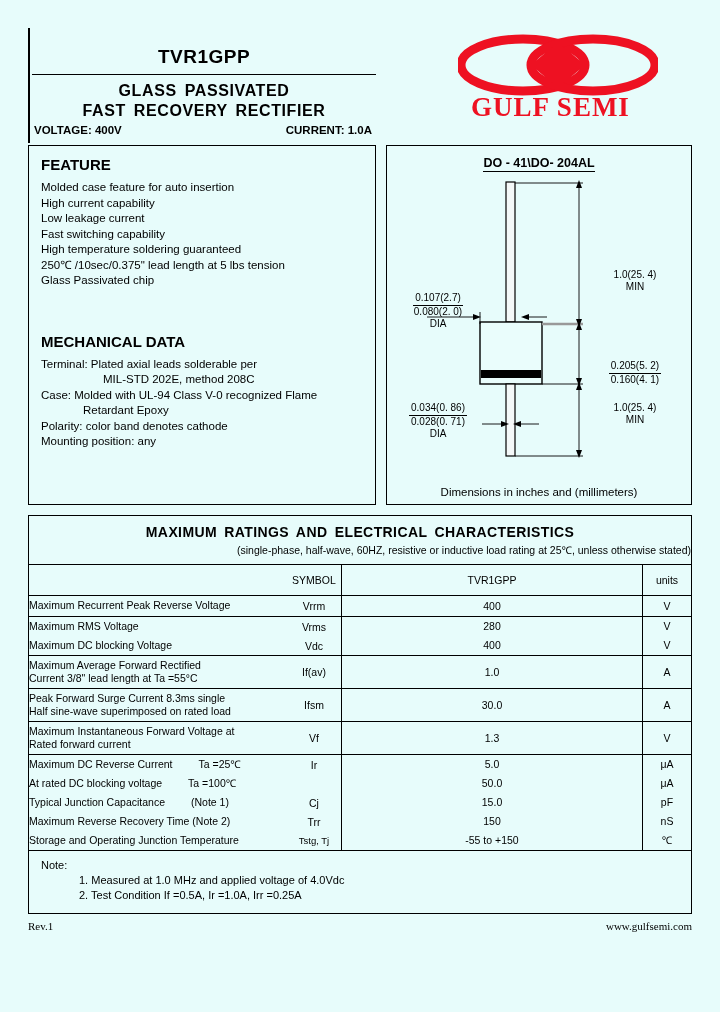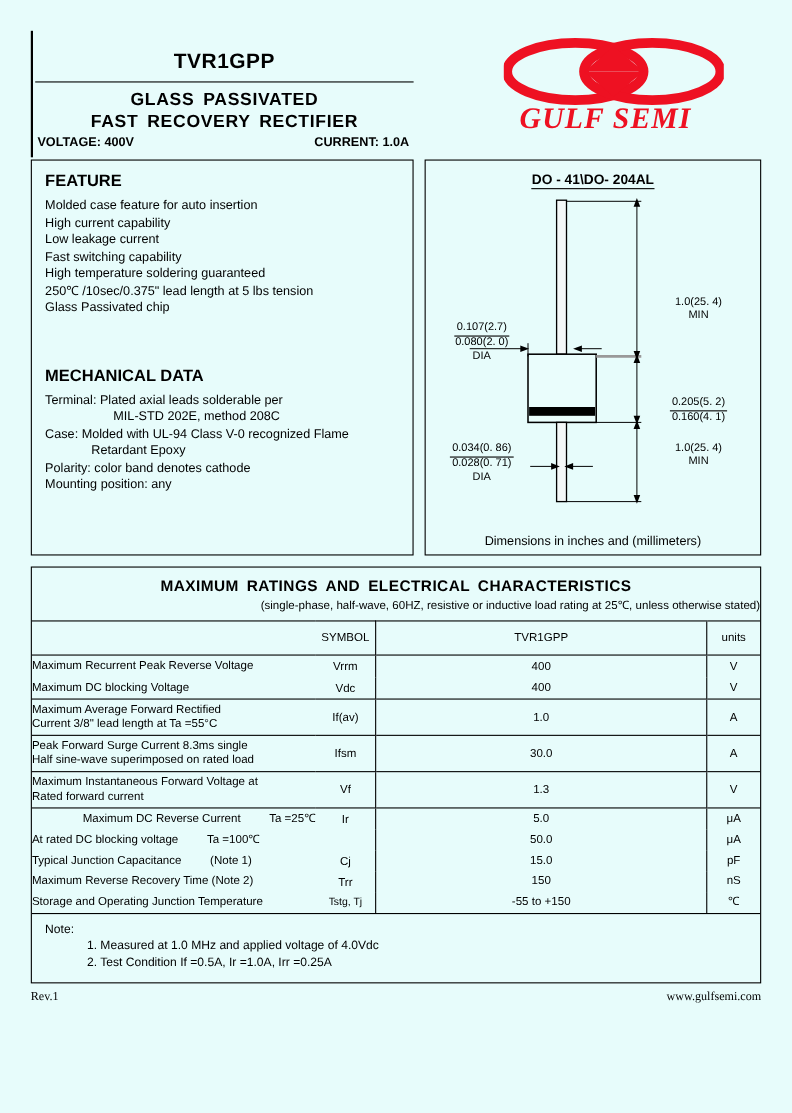--- a/index.html
+++ b/index.html
@@ -49,21 +49,21 @@
 
   .logo-block {
     position: absolute; left: 400px; top: 2px;
     width: 264px; height: 112px;
   }
   .logo-mark { position: absolute; left: 30px; top: 4px; }
   .logo-text {
     position: absolute; left: 0; top: 62px; width: 245px;
     text-align: center;
     font-family: "Liberation Serif", serif;
-    font-size: 27px; font-weight: bold; font-style: italic;
+    font-size: 27px; font-weight: bold; 
     color: #ee1122; letter-spacing: 1px;
   }
 
   
   .mid { position: relative; height: 360px; margin-top: 2px; }
   .panel {
     position: absolute; top: 0;
     border: 1.5px solid #000;
     box-sizing: border-box;
     height: 360px;
@@ -284,20 +284,26 @@
         <td class="c-unit">units</td>
       </tr>
 
       <tr class="first-row">
         <td class="c-desc" style="height:20px;">Maximum Recurrent Peak Reverse Voltage</td>
         <td class="c-sym">Vrrm</td>
         <td class="c-val">400</td>
         <td class="c-unit">V</td>
       </tr>
 
+      <tr>
+        <td class="c-desc" style="height:19px;">Maximum RMS Voltage</td>
+        <td class="c-sym">Vrms</td>
+        <td class="c-val">280</td>
+        <td class="c-unit">V</td>
+      </tr>
 
       <tr class="grouped">
         <td class="c-desc" style="height:19px;">Maximum DC blocking Voltage</td>
         <td class="c-sym">Vdc</td>
         <td class="c-val">400</td>
         <td class="c-unit">V</td>
       </tr>
 
       <tr>
         <td class="c-desc" style="height:32px;">
@@ -323,21 +329,21 @@
         <td class="c-desc" style="height:32px;">
           <div>Maximum Instantaneous Forward Voltage at</div>
           <div>Rated forward current</div>
         </td>
         <td class="c-sym">Vf</td>
         <td class="c-val">1.3</td>
         <td class="c-unit">V</td>
       </tr>
 
       <tr>
-        <td class="c-desc" style="height:19px;text-align:right;">
+        <td class="c-desc" style="height:19px;">
           <span>Maximum DC Reverse Current</span><span class="sp"></span><span>Ta =25℃</span>
         </td>
         <td class="c-sym">Ir</td>
         <td class="c-val">5.0</td>
         <td class="c-unit">μA</td>
       </tr>
 
       <tr class="grouped">
         <td class="c-desc" style="height:19px;">
           <span>At rated DC blocking voltage</span><span class="sp"></span><span>Ta =100℃</span>

